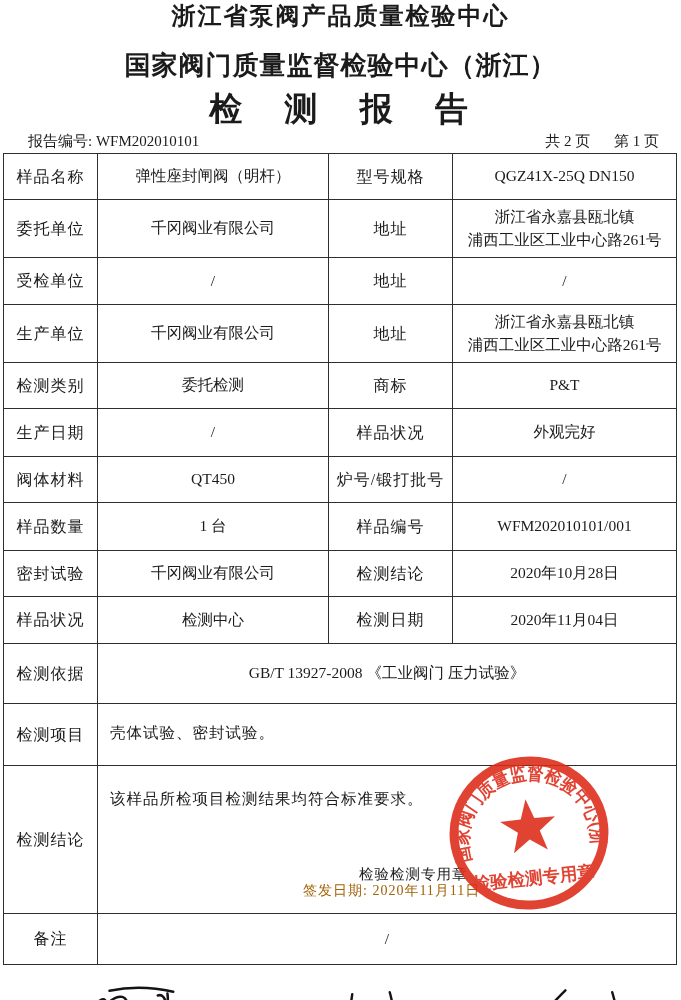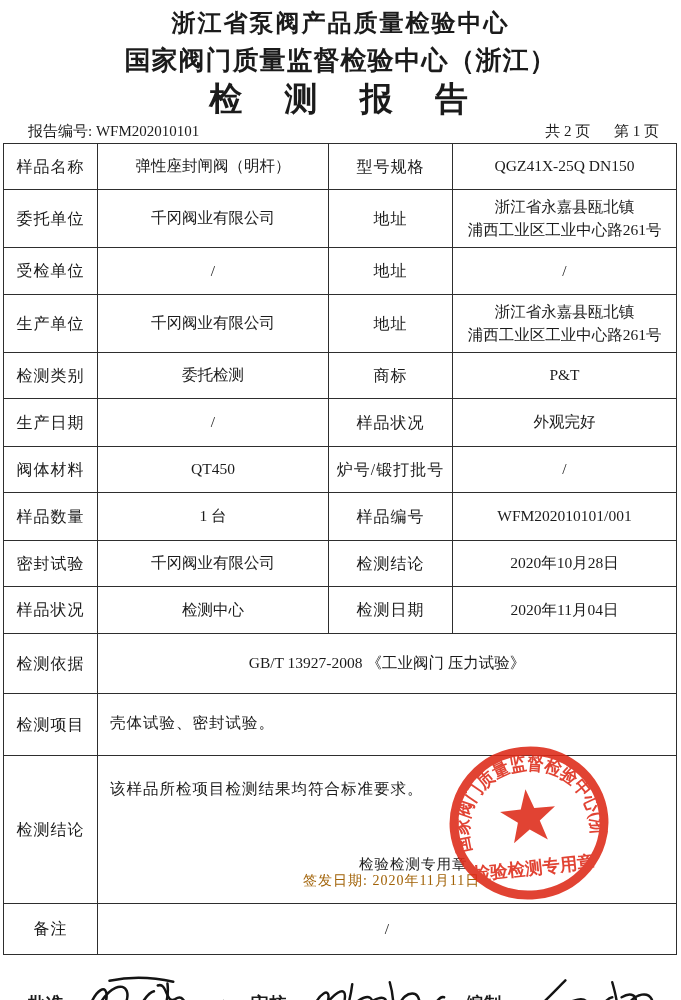--- a/index.html
+++ b/index.html
@@ -3,23 +3,23 @@
 <meta charset="utf-8">
 <style>
   html,body{margin:0;padding:0;}
   body{
     width:681px;height:1000px;overflow:hidden;background:#ffffff;
     font-family:"Liberation Serif","DejaVu Serif",serif;color:#1b1b1b;
     position:relative;
   }
   
   .titles{text-align:center;}
-  .t1{font-size:24px;line-height:32px;font-weight:bold;padding-top:7px;letter-spacing:2px;}
-  .t2{font-size:26px;line-height:35px;font-weight:bold;margin-top:4px;letter-spacing:1px;}
-  .t3{font-size:33px;line-height:42px;font-weight:bold;word-spacing:26px;letter-spacing:4px;}
+  .t1{font-size:24px;line-height:32px;font-weight:bold;letter-spacing:2px;}
+  .t2{font-size:26px;line-height:35px;font-weight:bold;margin-top:16px;letter-spacing:1px;}
+  .t3{font-size:33px;line-height:42px;font-weight:bold;margin-top:5px;word-spacing:26px;letter-spacing:4px;}
   .header-line{
     display:flex;justify-content:space-between;align-items:flex-end;
     font-size:15px;line-height:20px;padding:1px 22px 0 28px;
   }
   .pages span + span{margin-left:20px;}
   
   .rtable{
     position:relative;margin:2px 0 13px 3px;width:674px;
     border:1px solid #2e2e2e;box-sizing:border-box;
   }

